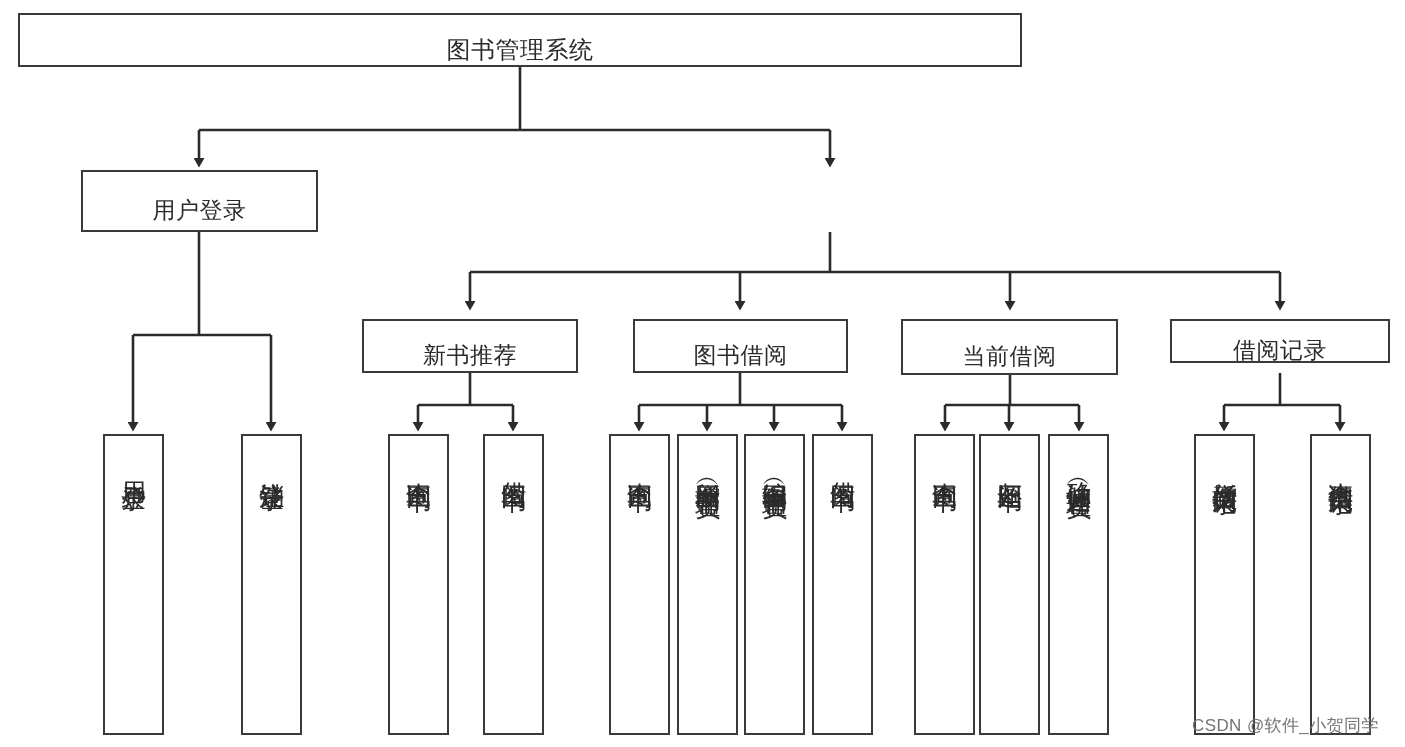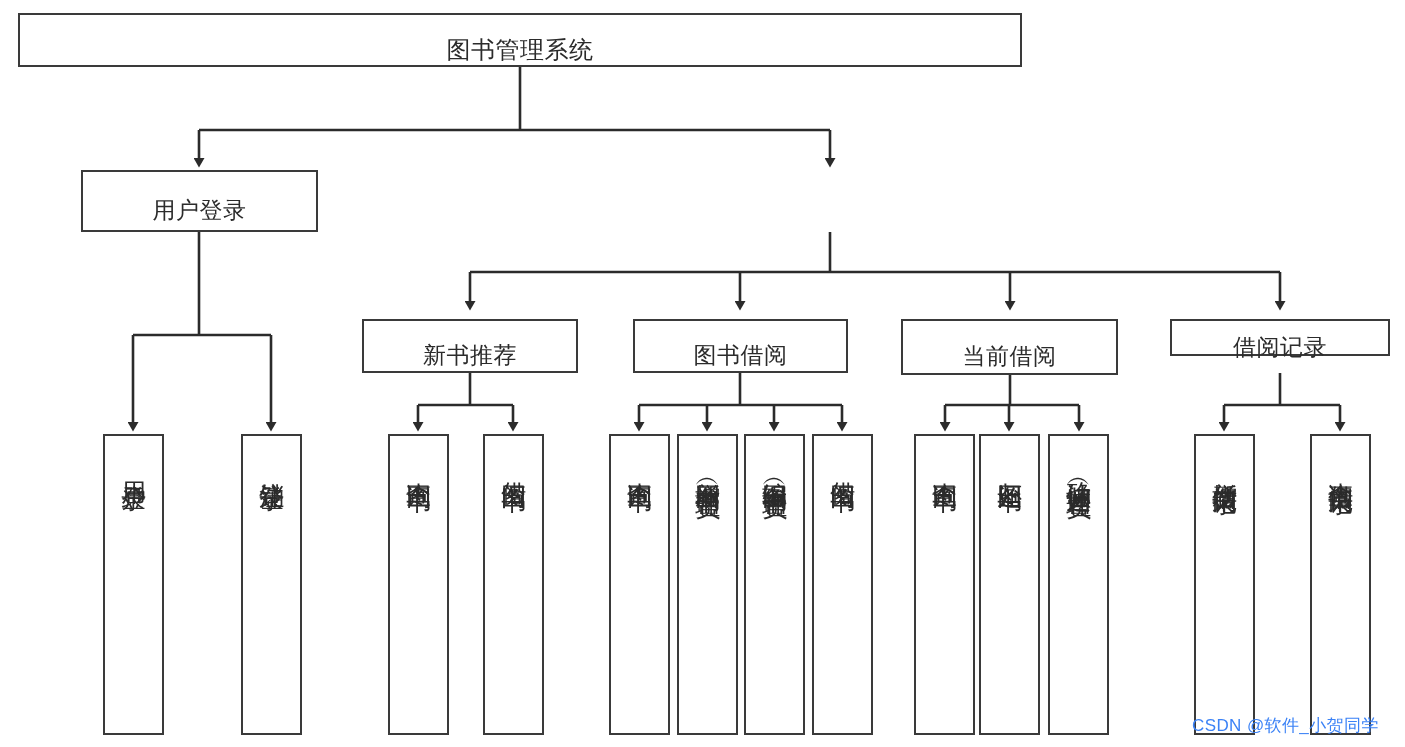--- a/index.html
+++ b/index.html
@@ -58,21 +58,21 @@
     line-height: 1.02;
     letter-spacing: 2px;
     white-space: nowrap;
   }
   .node.root .label { font-size: 24px; }
   .watermark {
     position: absolute;
     left: 1192px;
     top: 714px;
     font-size: 17px;
-    color: #3b82f6;
+    color: #737373;
     white-space: nowrap;
     letter-spacing: 0.4px;
   }
 </style>
 </head>
 <body>
 
 <div id="canvas">
 
   <svg id="wires" viewBox="0 0 1405 747">
@@ -136,21 +136,21 @@
 
   <div class="node horiz" style="left:362px; top:319px; width:216px; height:54px;">
     <span class="label">新书推荐</span>
   </div>
   <div class="node horiz" style="left:633px; top:319px; width:215px; height:54px;">
     <span class="label">图书借阅</span>
   </div>
   <div class="node horiz" style="left:901px; top:319px; width:217px; height:56px;">
     <span class="label">当前借阅</span>
   </div>
-  <div class="node horiz" style="left:1170px; top:319px; width:220px; height:37px;">
+  <div class="node horiz" style="left:1170px; top:319px; width:220px; height:44px;">
     <span class="label">借阅记录</span>
   </div>
 
   <div class="node vert" style="left:103px; top:434px; width:61px; height:301px;">
     <span class="label">用户登录</span>
   </div>
   <div class="node vert" style="left:241px; top:434px; width:61px; height:301px;">
     <span class="label">注销登录</span>
   </div>
 

